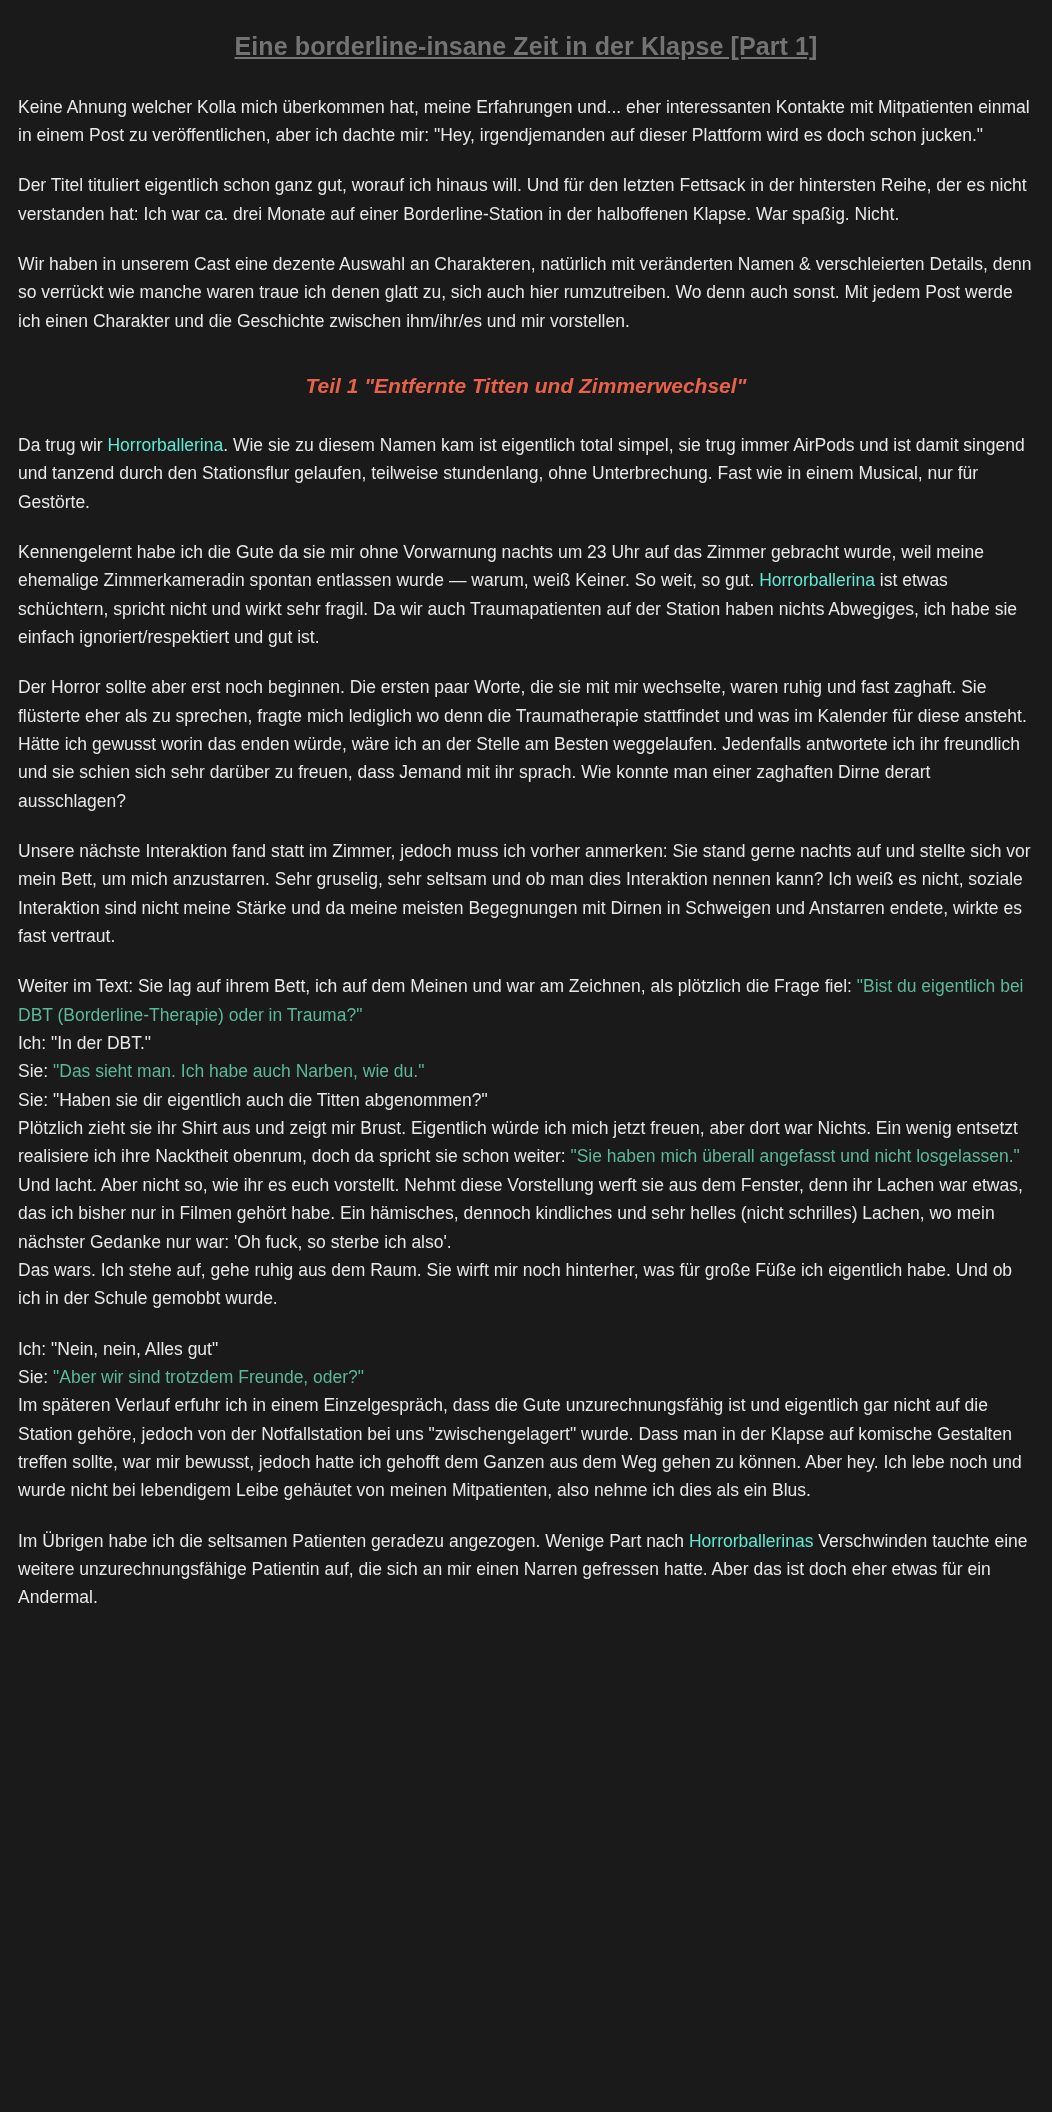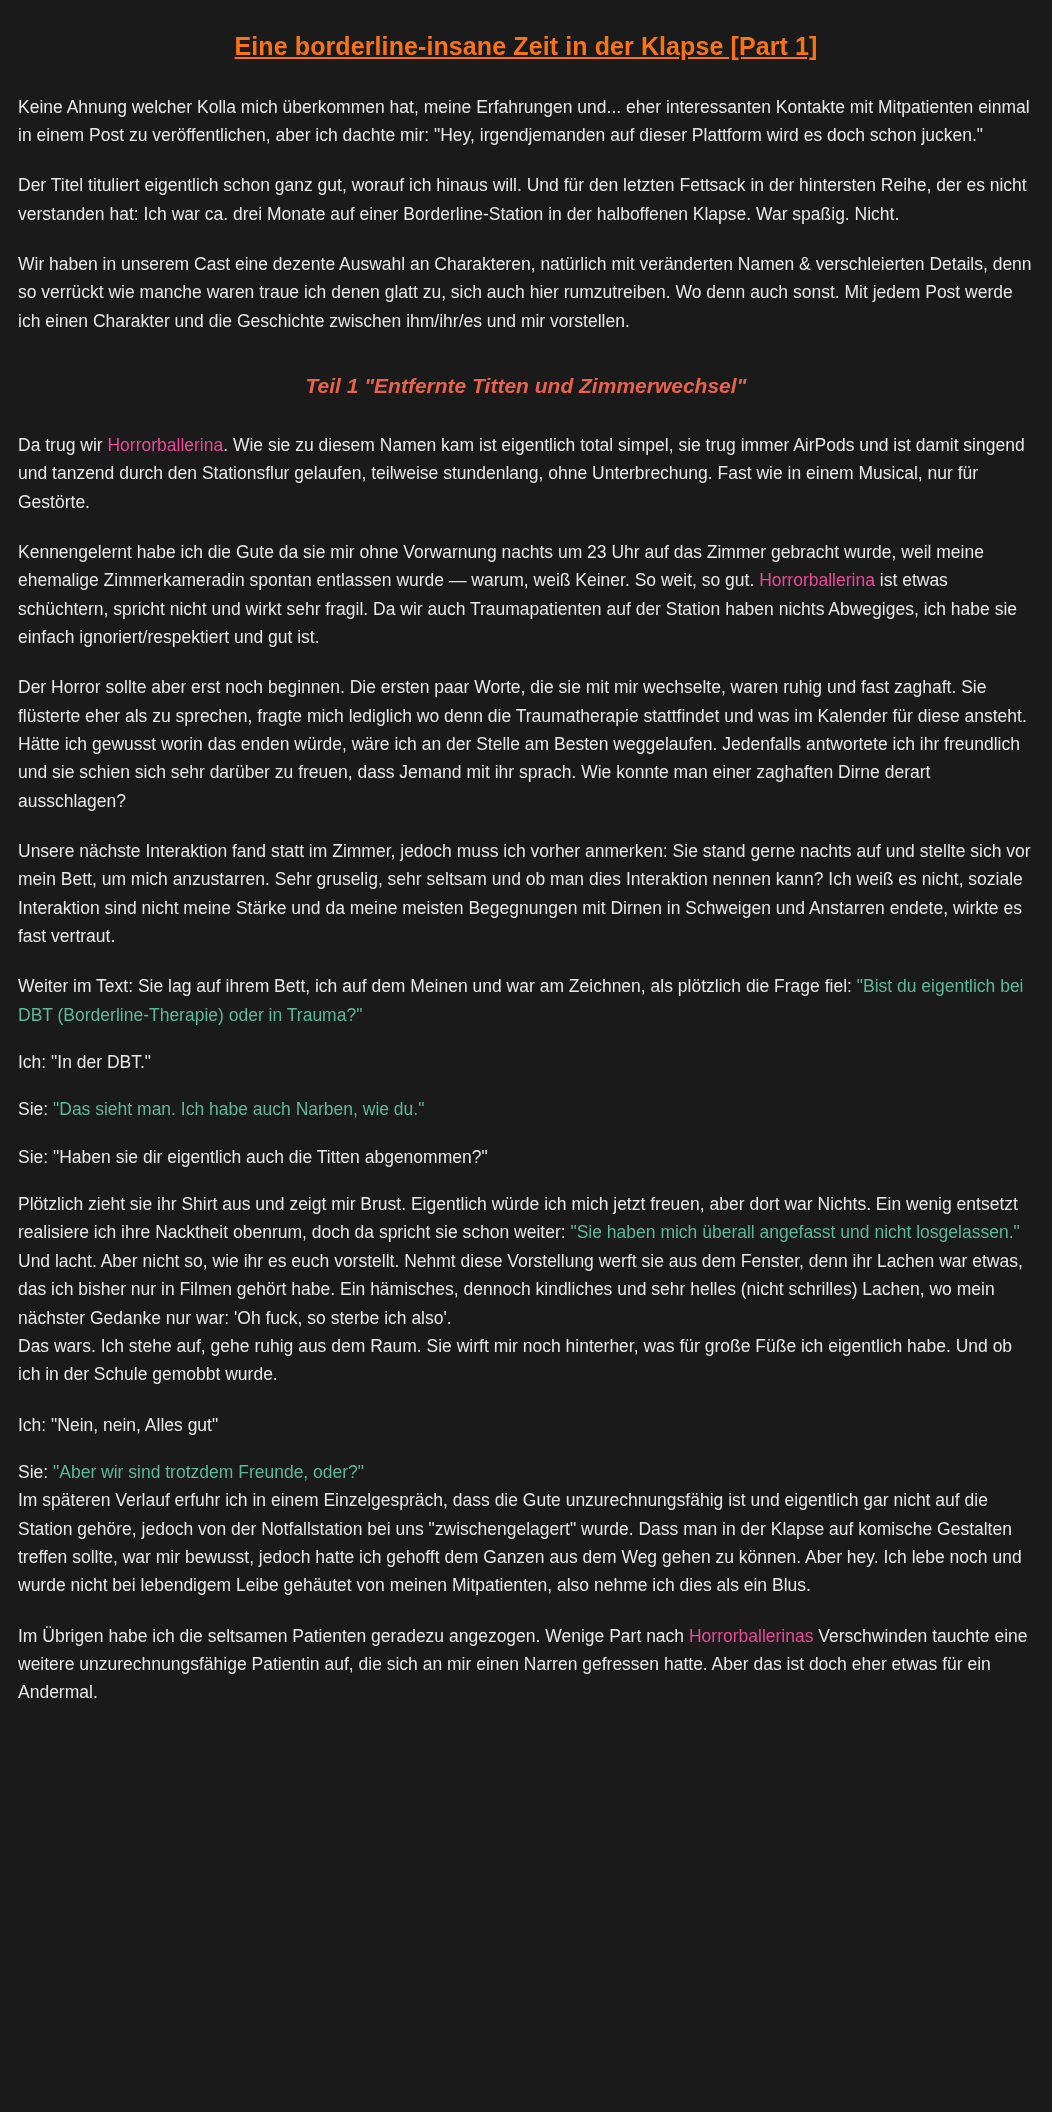--- a/index.html
+++ b/index.html
@@ -15,44 +15,43 @@
     line-height: 1.62;
     -webkit-font-smoothing: antialiased;
   }
   .page {
     padding: 18px 18px 26px 18px;
     box-sizing: border-box;
     width: 1052px;
   }
   .title {
     text-align: center;
-    color: #f97316;
+    color: #737373;
     font-size: 25px;
     font-weight: bold;
     text-decoration: underline;
     margin: 8px 0 26px 0;
     letter-spacing: 0.1px;
   }
   .subtitle {
     text-align: center;
     color: #e8614b;
     font-size: 21px;
     font-weight: bold;
     font-style: italic;
     margin: 34px 0 28px 0;
   }
   p {
     margin: 0 0 22px 0;
   }
   p.tight {
     margin-bottom: 0;
-    margin-top: 19px;
   }
   .hl {
-    color: #ec4899;
+    color: #5eead4;
   }
   .quote {
     color: #5bb89a;
   }
 </style>
 </head>
 <body>
 
 <div class="page">
 

